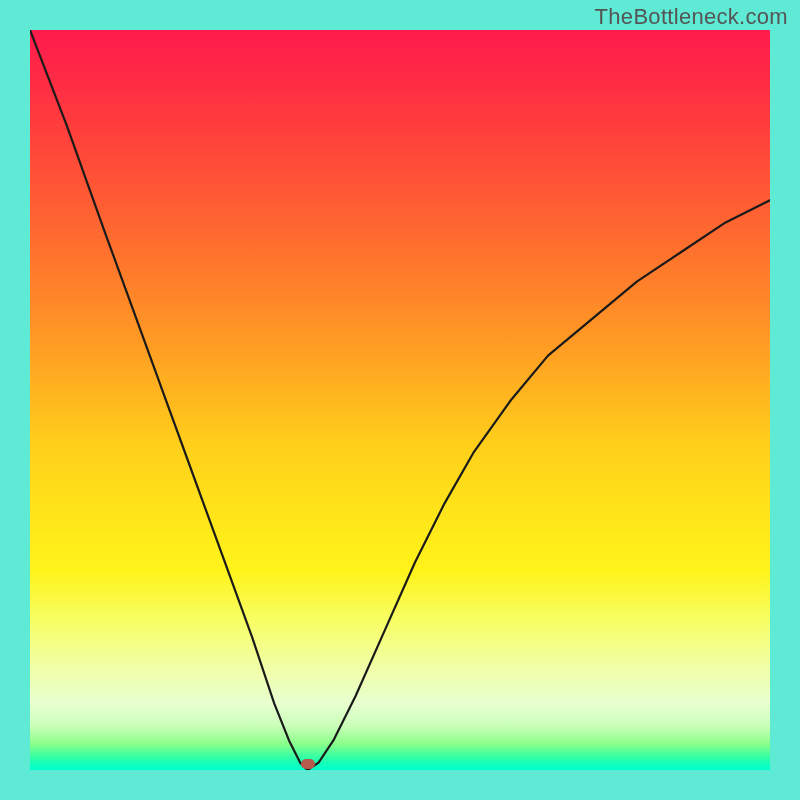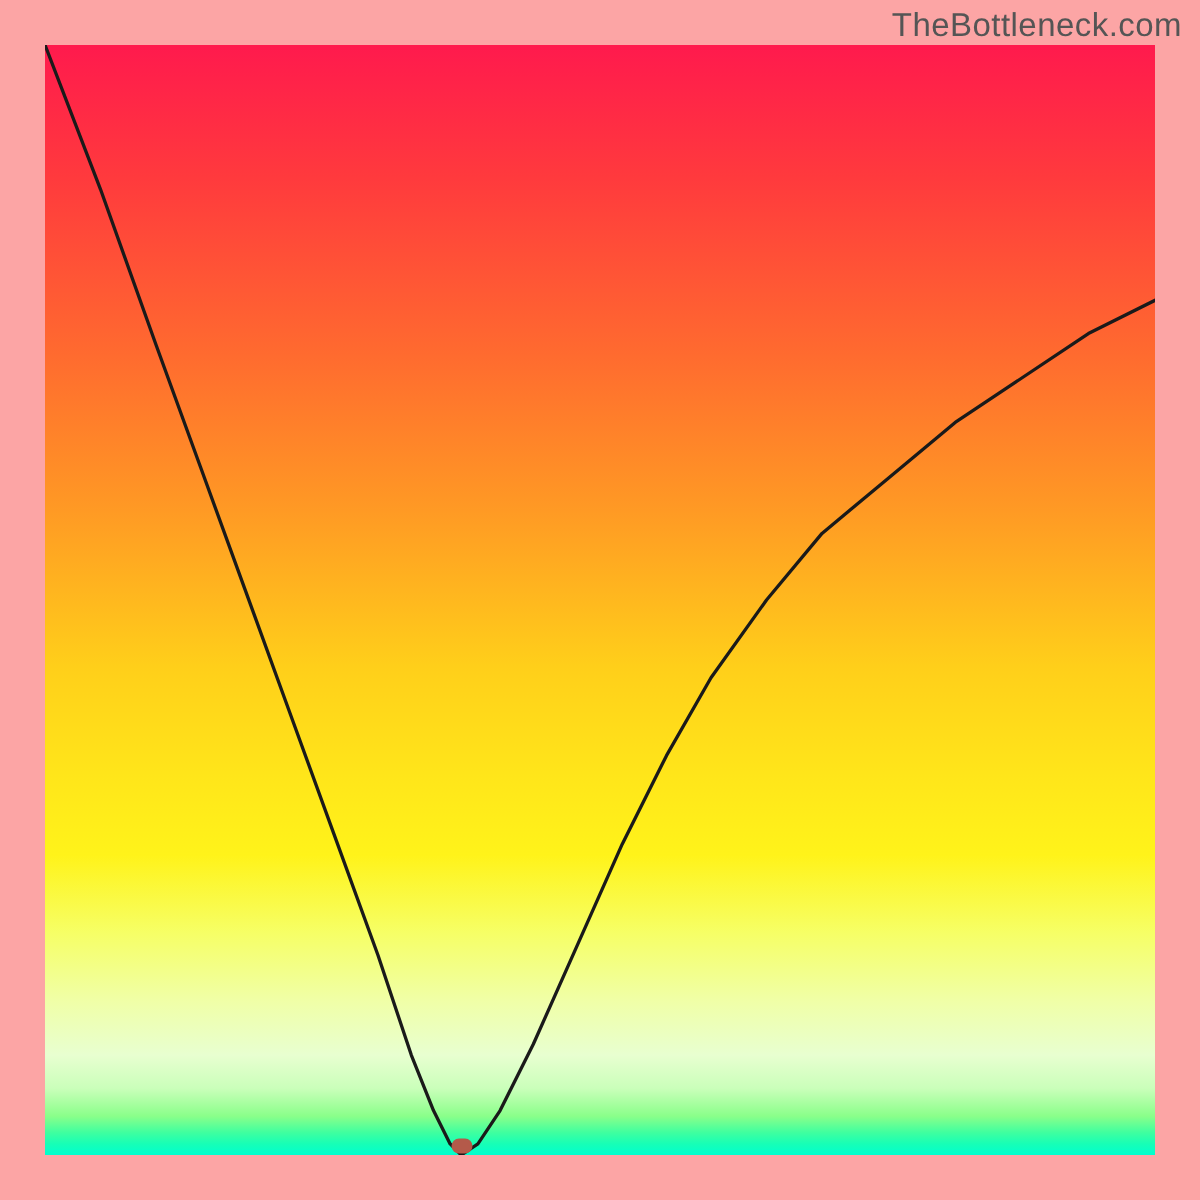--- a/index.html
+++ b/index.html
@@ -8,21 +8,21 @@
     width: 800px;
     height: 800px;
     background: #000;
     overflow: hidden;
     font-family: Arial, Helvetica, sans-serif;
   }
   .frame {
     position: relative;
     width: 800px;
     height: 800px;
-    background: #fca5a5;
+    background: #5eead4;
   }
   .watermark {
     position: absolute;
     top: 4px;
     right: 12px;
     color: #555;
     font-size: 22px;
     font-weight: 500;
     letter-spacing: 0.3px;
     z-index: 10;

